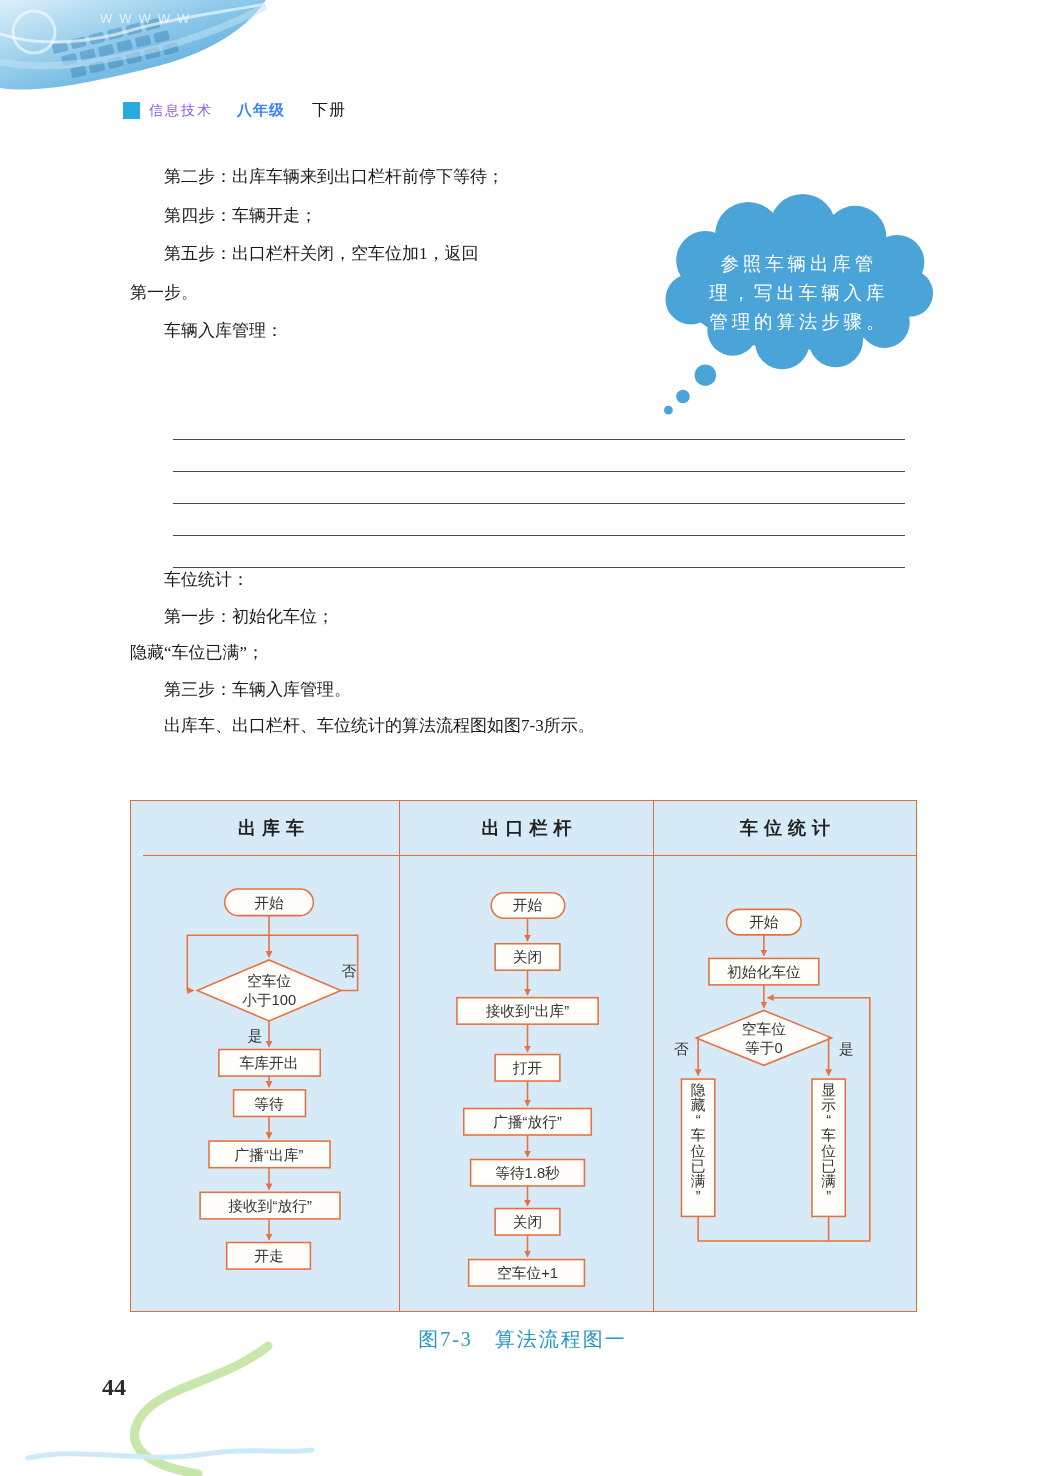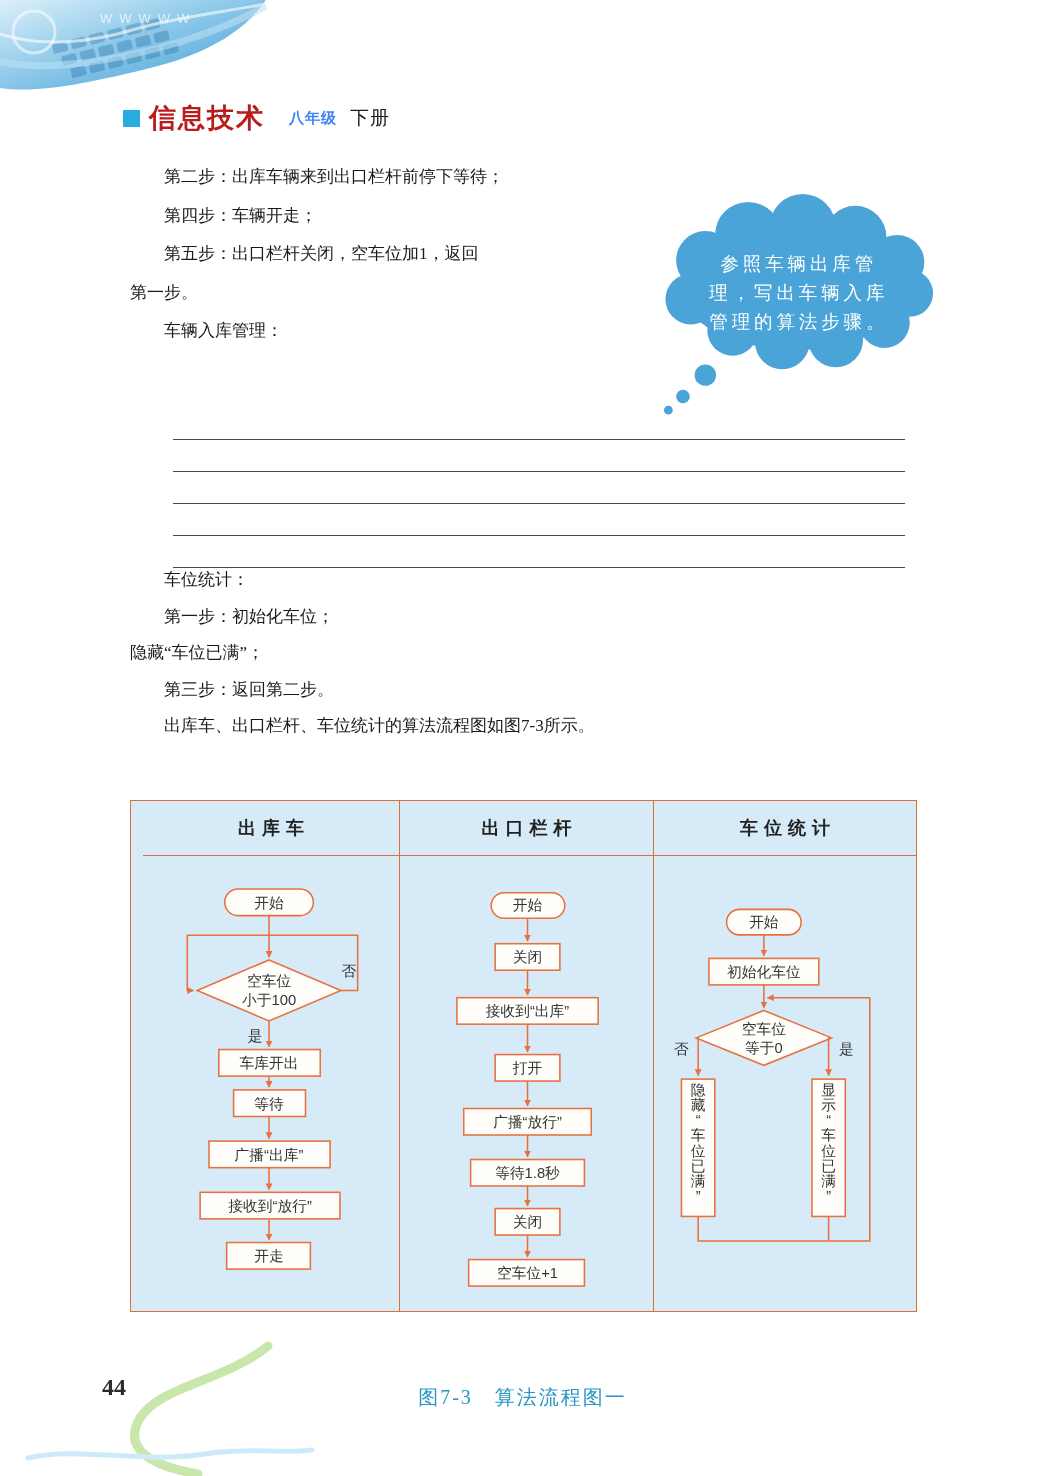--- a/index.html
+++ b/index.html
@@ -8,23 +8,23 @@
     overflow:hidden; font-family:"Liberation Serif", serif; color:#1a1a1a;
   }
 
   
   .banner { position:absolute; left:0; top:0; width:272px; height:114px; z-index:0; }
 
   
   .page-header { position:absolute; left:123px; top:100px; display:flex; align-items:center; z-index:2;
                  font-family:"Liberation Sans", sans-serif; }
   .hdr-square { width:17px; height:17px; background:#29abe2; margin-right:9px; }
-  .hdr-subject { color:#b91c1c; font-weight:bold; font-size:27px; letter-spacing:2px; }
+  .hdr-subject { color:#8b5cf6; font-weight:normal; font-size:14px; letter-spacing:2px; }
   .hdr-grade { margin-left:24px; font-size:15px; color:#3b82f6; letter-spacing:1px;font-weight:bold; }
-  .hdr-volume { margin-left:13px; font-size:19px; color:#1b1b1b; letter-spacing:1px; }
+  .hdr-volume { margin-left:27px; font-size:16px; color:#1b1b1b; letter-spacing:1px; }
 
   
   .text-block { position:absolute; left:130px; width:790px; font-size:17px; z-index:1; }
   .text-block p { margin:0; white-space:nowrap; }
   .text1 { top:158px; }
   .text1 p { line-height:38.5px; }
   .text2 { top:562px; }
   .text2 p { line-height:36.5px; }
   .indent { text-indent:2em; }
 
@@ -49,21 +49,21 @@
   .fig-head { height:54px; display:flex; align-items:center; justify-content:center;
               font-weight:bold; font-size:18px; color:#222222; letter-spacing:6px; text-indent:6px;
               border-bottom:1px solid #dd7038; }
   .fig-col svg { display:block; width:100%; height:455px; }
 
   .node { fill:#fffefb; stroke:#e8713f; stroke-width:1.6; }
   .wire { fill:none; stroke:#e8713f; stroke-width:1.6; }
   .fig-col text { font-family:"Liberation Sans", sans-serif; font-size:15px; fill:#333333; text-anchor:middle; }
   .vtext { font-size:14px; }
 
-  .fig-caption { position:absolute; left:130px; top:1384px; width:785px; text-align:center;
+  .fig-caption { position:absolute; left:130px; top:1326px; width:785px; text-align:center;
                  color:#2796c4; font-size:20px; letter-spacing:2px; z-index:1; }
 
   
   .page-number { position:absolute; left:102px; top:1374px; font-size:24px; font-weight:bold;
                  color:#2b2b2b; z-index:2; }
   .bottom-deco { position:absolute; left:0; top:1326px; width:340px; height:150px; z-index:0; }
 </style>
 </head>
 <body>
 
@@ -151,21 +151,21 @@
     <div class="answer-line"></div>
     <div class="answer-line"></div>
     <div class="answer-line"></div>
     <div class="answer-line"></div>
   </div>
 
   <section class="text-block text2">
     <p class="indent">车位统计：</p>
     <p class="indent">第一步：初始化车位；</p>
     <p>隐藏“车位已满”；</p>
-    <p class="indent">第三步：返回第二步。</p>
+    <p class="indent">第三步：车辆入库管理。</p>
     <p class="indent">出库车、出口栏杆、车位统计的算法流程图如图7-3所示。</p>
   </section>
 
   <figure class="flow-figure">
     <div class="fig-grid">
 
       <div class="fig-col c1">
         <div class="fig-head">出库车</div>
         <svg viewBox="0 0 260 455">
           <defs>

